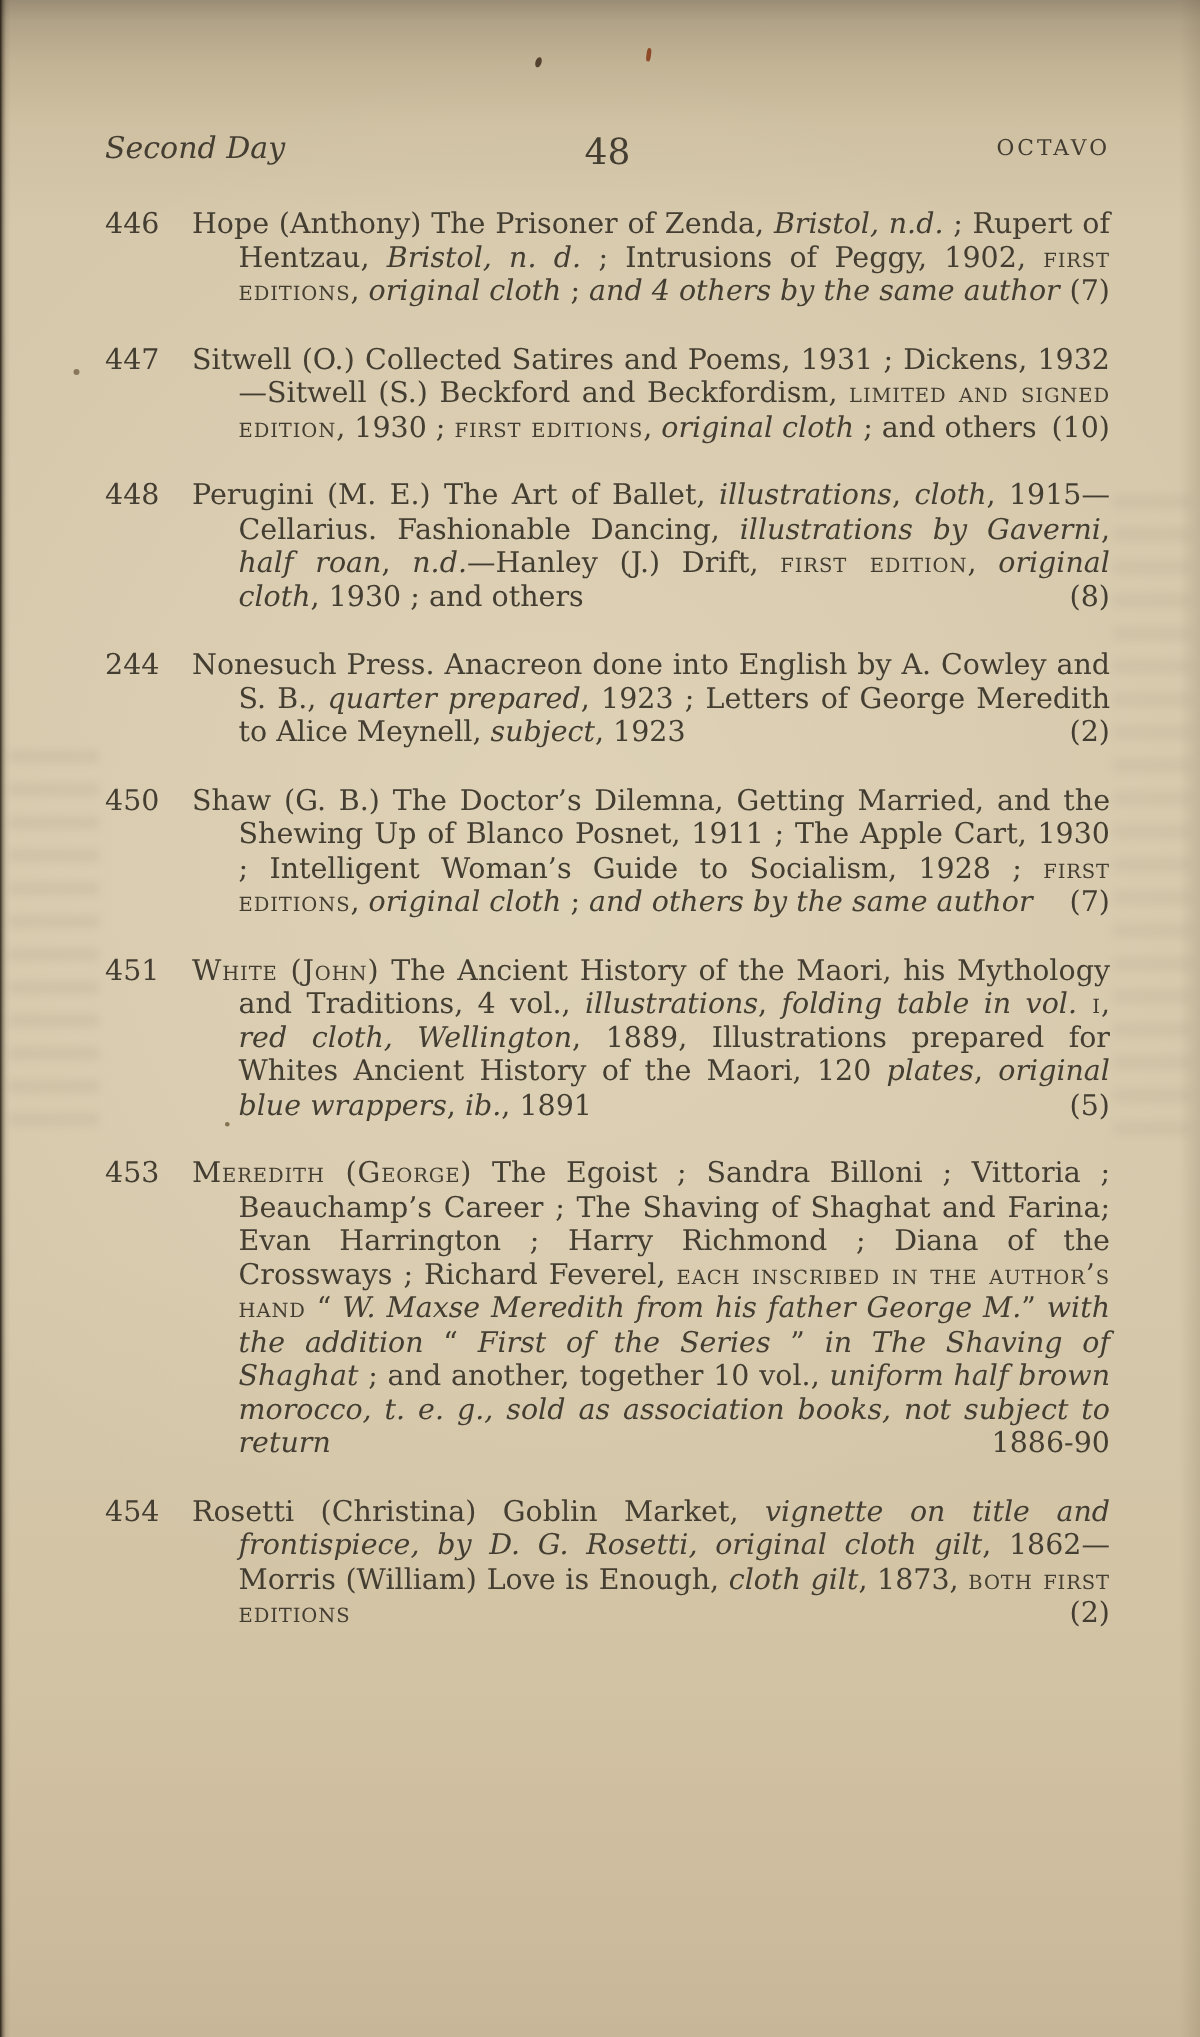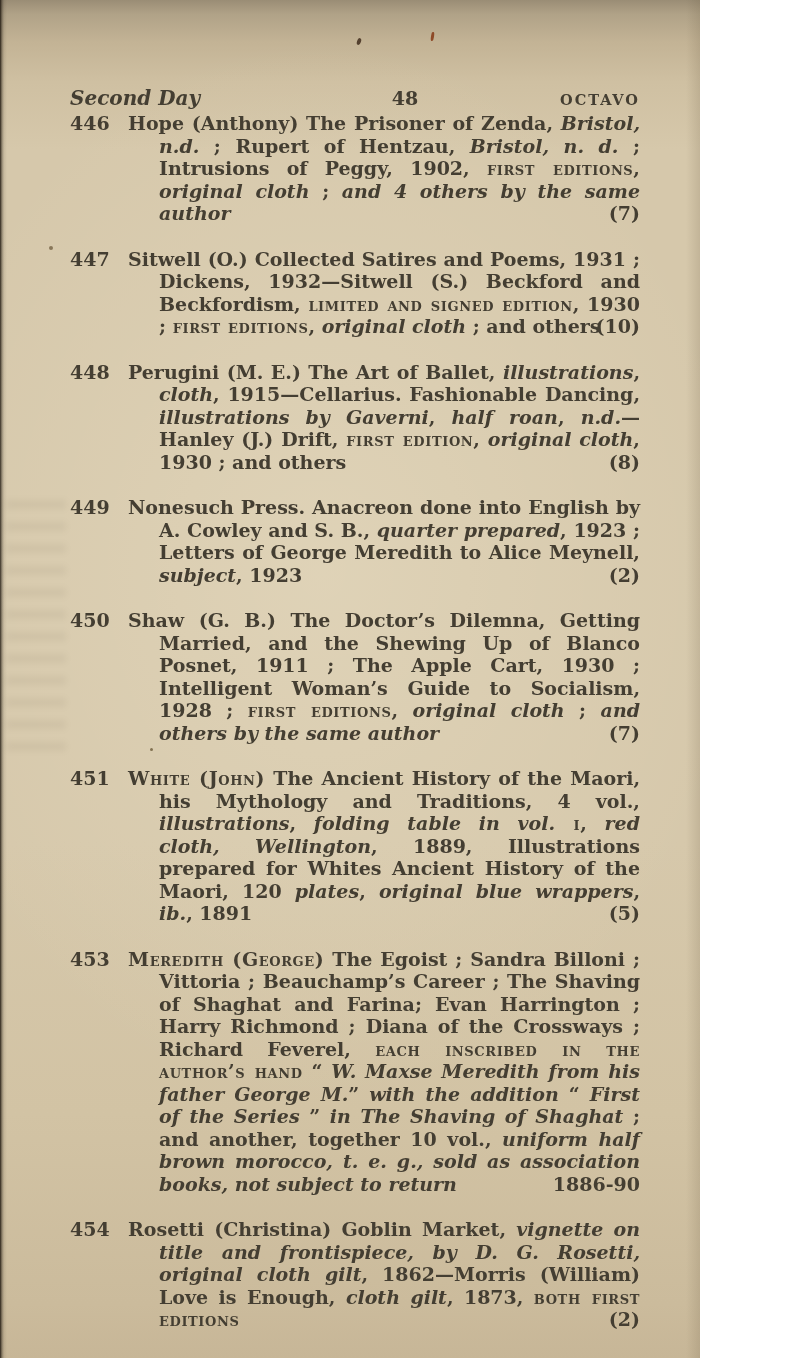--- a/index.html
+++ b/index.html
@@ -1,49 +1,48 @@
 <!DOCTYPE html>
 <html><head>
 <meta charset="utf-8">
 <style>
   html,body { margin:0; padding:0; }
   .page {
     position:relative;
-    width:700px; height:1358px;
+    width:800px; height:1358px;
     box-sizing:border-box;
     padding:0 60px 0 70px;
     overflow:hidden;
     font-family:"DejaVu Serif","Liberation Serif",serif;
     color:#443e32;
     background:
       radial-gradient(ellipse 85% 55% at 46% 42%, rgba(255,248,226,0.22), rgba(255,248,226,0) 72%),
       linear-gradient(90deg, rgba(25,18,10,0.9) 0px, rgba(25,18,10,0.35) 2px, rgba(25,18,10,0.08) 4px, rgba(25,18,10,0) 7px),
       linear-gradient(270deg, rgba(105,90,65,0.18) 0px, rgba(105,90,65,0) 14px),
       linear-gradient(180deg, #9a8d75 0px, #b0a287 14px, #c3b395 42px, #cfc0a2 82px, #d6c8ab 150px, #d6c8ab 62%, #d2c3a4 82%, #cbbb9c 96%, #c7b697 100%);
-    font-weight: bold;
   }
   
   .ghost { position:absolute; pointer-events:none; opacity:0.07;
     background:repeating-linear-gradient(180deg, #5c4f3c 0 9px, transparent 9px 22px);
     filter:blur(3px);
   }
   .ghost.g1 { left:6px;  top:500px; width:60px;  height:260px; }
   .ghost.g2 { left:742px; top:330px; width:52px; height:430px; opacity:0.06; }
   .speck { position:absolute; border-radius:50%; }
   .speck.s1 { left:357px; top:38px;  width:4px; height:7px; background:#54412f; transform:rotate(18deg); }
   .speck.s2 { left:431px; top:32px;  width:3px; height:9px; background:#8e4a28; transform:rotate(8deg); border-radius:40%; }
   .speck.s3 { left:49px;  top:246px; width:4px; height:4px; background:#887759; }
   .speck.s4 { left:150px; top:748px; width:3px; height:3px; background:#827252; }
 
   header { position:relative; margin-top:86px; height:26px; }
   .hdr-day   { position:absolute; left:0; top:0; font-style:italic; font-size:20px; }
-  .hdr-pageno{ position:absolute; left:335px; top:1px; transform:translateX(-50%); font-size:19px; }
+  .hdr-pageno{ position:absolute; left:335px; top:1px; transform:translateX(-50%); font-size:24px; }
   .hdr-fmt   { position:absolute; right:0; top:5px; font-size:14.5px; letter-spacing:2px;text-align:center; }
 
-  main { }
+  main { margin-top:26px; }
   .entry { position:relative; padding-left:89px; margin-bottom:23px;
            font-size:19px; line-height:22.5px; text-align:justify; }
   .lot-number { position:absolute; left:0; top:0; text-indent:0; }
   .lot-text { margin:0; position:relative; text-indent:-31px; }
   .lot-count { position:absolute; right:0; bottom:0; text-indent:0; }
   .seg-r  { }
   .seg-i  { font-style:italic; }
   .seg-sc { font-variant:small-caps; letter-spacing:0.6px; }
 </style>
 </head>
@@ -71,21 +70,21 @@
       </div>
       <div class="entry">
         <span class="lot-number">447</span>
         <p class="lot-text"><span class="seg-r">Sitwell (O.) Collected Satires and Poems, 1931 ; Dickens, 1932—Sitwell (S.) Beckford and Beckfordism, </span><span class="seg-sc">limited and signed edition</span><span class="seg-r">, 1930 ; </span><span class="seg-sc">first editions</span><span class="seg-r">, </span><span class="seg-i">original cloth</span><span class="seg-r"> ; and others</span><span class="lot-count">(10)</span></p>
       </div>
       <div class="entry">
         <span class="lot-number">448</span>
         <p class="lot-text"><span class="seg-r">Perugini (M. E.) The Art of Ballet, </span><span class="seg-i">illustrations</span><span class="seg-r">, </span><span class="seg-i">cloth</span><span class="seg-r">, 1915—Cellarius. Fashionable Dancing, </span><span class="seg-i">illustrations by Gaverni</span><span class="seg-r">, </span><span class="seg-i">half roan</span><span class="seg-r">, </span><span class="seg-i">n.d.</span><span class="seg-r">—Hanley (J.) Drift, </span><span class="seg-sc">first edition</span><span class="seg-r">, </span><span class="seg-i">original cloth</span><span class="seg-r">, 1930 ; and others</span><span class="lot-count">(8)</span></p>
       </div>
       <div class="entry">
-        <span class="lot-number">449</span>
+        <span class="lot-number">244</span>
         <p class="lot-text"><span class="seg-r">Nonesuch Press. Anacreon done into English by A. Cowley and S. B., </span><span class="seg-i">quarter prepared</span><span class="seg-r">, 1923 ; Letters of George Meredith to Alice Meynell, </span><span class="seg-i">subject</span><span class="seg-r">, 1923</span><span class="lot-count">(2)</span></p>
       </div>
       <div class="entry">
         <span class="lot-number">450</span>
         <p class="lot-text"><span class="seg-r">Shaw (G. B.) The Doctor’s Dilemna, Getting Married, and the Shewing Up of Blanco Posnet, 1911 ; The Apple Cart, 1930 ; Intelligent Woman’s Guide to Socialism, 1928 ; </span><span class="seg-sc">first editions</span><span class="seg-r">, </span><span class="seg-i">original cloth</span><span class="seg-r"> ; </span><span class="seg-i">and others by the same author</span><span class="lot-count">(7)</span></p>
       </div>
       <div class="entry">
         <span class="lot-number">451</span>
         <p class="lot-text"><span class="seg-sc">White (John)</span><span class="seg-r"> The Ancient History of the Maori, his Mythology and Traditions, 4 vol., </span><span class="seg-i">illustrations</span><span class="seg-r">, </span><span class="seg-i">folding table in vol.</span><span class="seg-sc"> i</span><span class="seg-r">, </span><span class="seg-i">red cloth, Wellington</span><span class="seg-r">, 1889, Illustrations prepared for Whites Ancient History of the Maori, 120 </span><span class="seg-i">plates</span><span class="seg-r">, </span><span class="seg-i">original blue wrappers</span><span class="seg-r">, </span><span class="seg-i">ib.</span><span class="seg-r">, 1891</span><span class="lot-count">(5)</span></p>
       </div>

